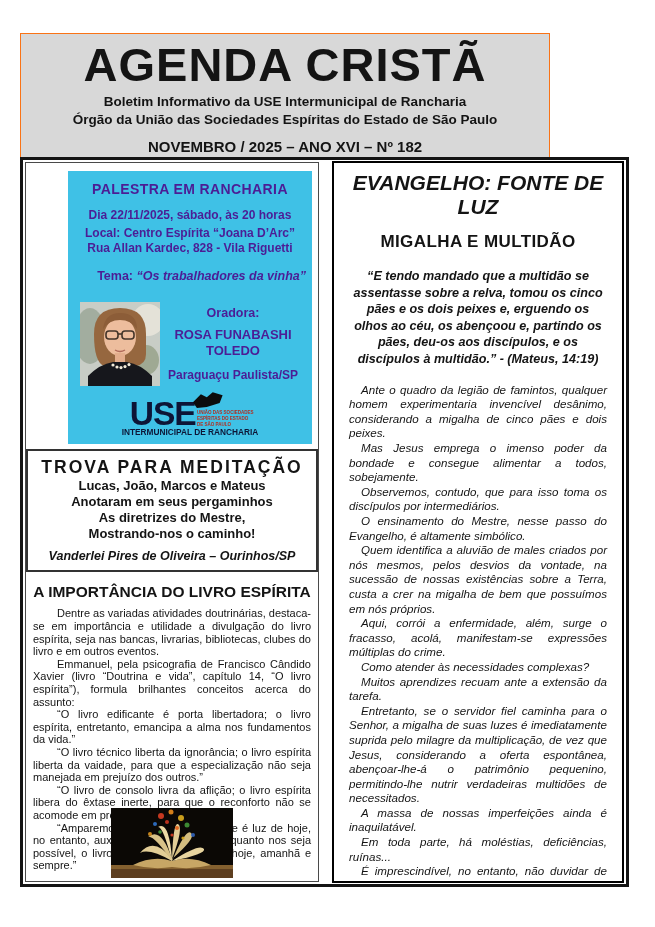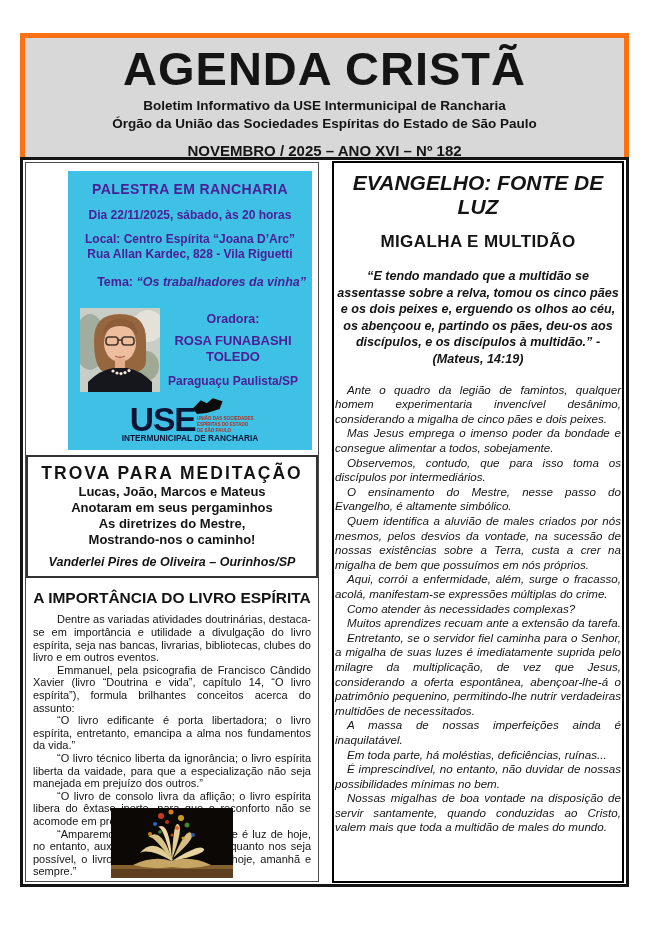--- a/index.html
+++ b/index.html
@@ -2,48 +2,48 @@
 <html lang="pt"><head>
 <meta charset="utf-8">
 <style>
   html,body{margin:0;padding:0;background:#ffffff;}
   .page{
     position:relative;width:655px;height:927px;background:#ffffff;
     font-family:"Liberation Sans",sans-serif;color:#141414;overflow:hidden;
   }
   
   .header-box{
-    position:absolute;left:20px;top:33px;width:609px;box-sizing:border-box;
-    border:5px solid #f97316;background:#d8d8d8;text-align:center;
+    position:absolute;left:20px;top:33px;width:530px;box-sizing:border-box;
+    border:1px solid #f97316;background:#d8d8d8;text-align:center;
     padding:4px 6px 10px;
   }
   .masthead{font-size:47px;font-weight:bold;letter-spacing:1px;line-height:1.05;margin:2px 0 4px;}
   .subtitle{font-size:13.5px;font-weight:bold;line-height:1.32;}
   .issue{font-size:15px;font-weight:bold;margin-top:9px;}
   
   .content-box{
     position:absolute;left:20px;top:157px;width:609px;height:730px;box-sizing:border-box;
     border:3px solid #141414;background:#fff;display:flex;
   }
   .left-pane{
     width:294px;box-sizing:border-box;margin:2px 0 2px 2px;
     border:1px solid #4a4a4a;position:relative;overflow:hidden;background:#fff;
   }
   .right-pane{
     flex:1;box-sizing:border-box;margin:1px 2px 1px 13px;
-    border:2px solid #000;padding:6px 1px;overflow:hidden;background:#fff;
+    border:2px solid #000;padding:6px 15px;overflow:hidden;background:#fff;
   }
   
   .flyer{
     margin:8px 4px 5px 42px;width:244px;box-sizing:border-box;background:#3fc1e6;
     text-align:center;color:#4c1d95;padding:10px 6px 8px;
   }
   .flyer-title{font-size:14px;font-weight:bold;letter-spacing:.4px;}
   .flyer-date{font-size:12px;font-weight:bold;margin-top:11px;}
-  .flyer-local{font-size:12px;font-weight:bold;margin-top:10px;line-height:1.25;}
+  .flyer-local{font-size:12px;font-weight:bold;margin-top:4px;line-height:1.25;}
   .flyer-tema{font-size:12.5px;font-weight:bold;margin-top:13px;text-align:right;}
   .flyer-tema .theme-quote{font-style:italic;}
   .speaker-row{display:flex;margin-top:19px;align-items:flex-start;}
   .speaker-photo{width:80px;height:84px;flex:0 0 auto;margin-left:6px;}
   .speaker-info{flex:1;font-weight:bold;padding-top:4px;}
   .speaker-label{font-size:12.5px;}
   .speaker-name{font-size:13px;margin-top:7px;line-height:1.25;}
   .speaker-city{font-size:12px;margin-top:8px;}
   .use-logo{display:block;margin:4px auto 0;width:168px;height:46px;}
   

